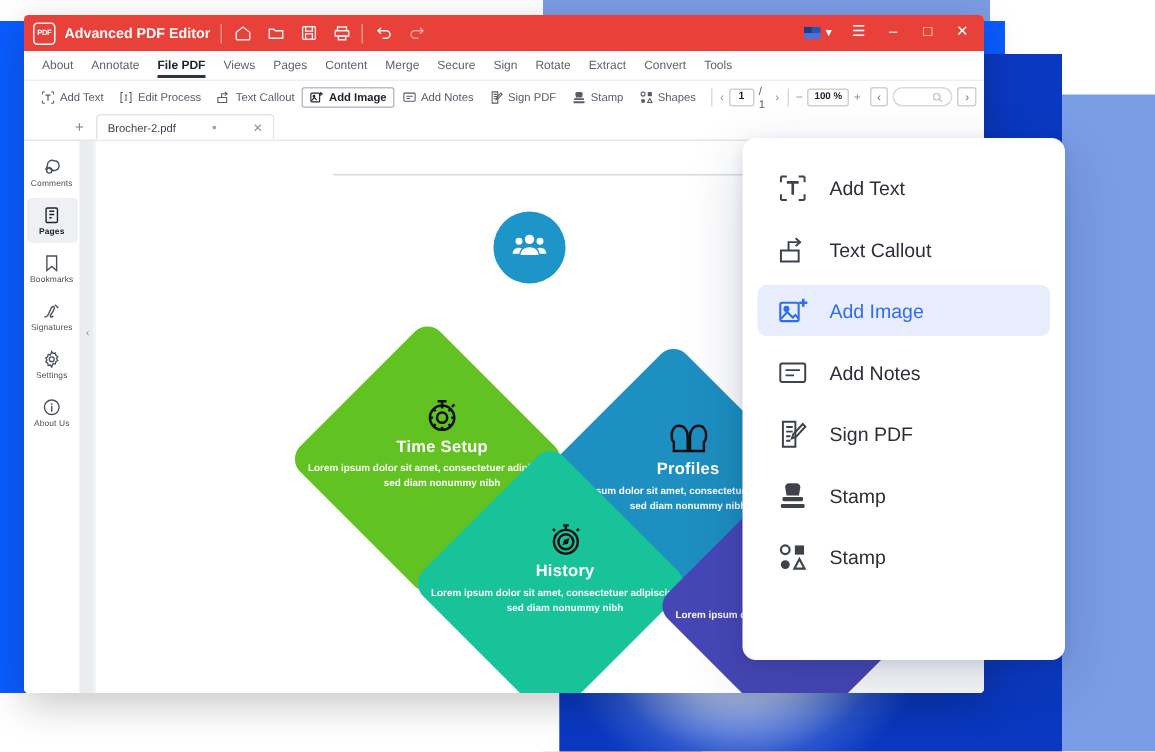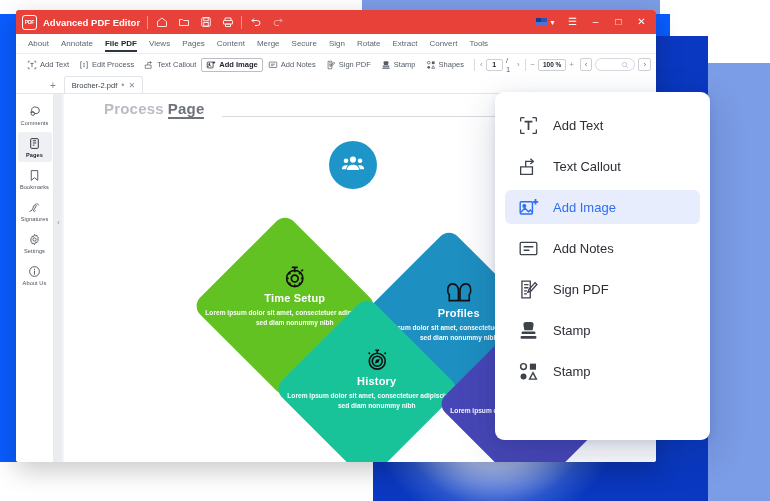--- a/index.html
+++ b/index.html
@@ -132,21 +132,21 @@
   }
   .searchbox svg { display: block; opacity: .55; }
 
   
   .tabsrow {
     flex: 0 0 19px; display: flex; align-items: flex-end;
     border-bottom: 1px solid #e4e7ec; background: #fff; padding-left: 26px;
   }
   .tab-plus { font-size: 10px; color: #7d838d; padding: 0 8px 2px 8px; }
   .doc-tab {
-    display: flex; align-items: center; gap: 4px;
+    display: flex; align-items: center; gap: 24px;
     border: 1px solid #e0e3e9; border-bottom: none; border-radius: 3px 3px 0 0;
     height: 17px; padding: 0 7px; font-size: 7.5px; color: #3d434d; background:#fff;
   }
   .dot { font-size: 9px; color: #9aa0aa; line-height: 0; }
   .tab-x { font-size: 8px; color: #8b9199; }
 
   
   .appbody { flex: 1 1 auto; display: flex; min-height: 0; position: relative; }
   .leftrail {
     flex: 0 0 38px; background: #fff; border-right: 1px solid #e8eaee;
@@ -498,24 +498,20 @@
           <span class="rail-label">About Us</span>
         </div>
       </div>
 
       <div class="docarea">
         <div class="doc-lgutter"></div>
         <div class="collapse-handle">‹</div>
 
         <div class="page">
 
-          <div class="doc-head">
-            <span class="t1">Process</span>
-            <span class="t2">Page</span>
-          </div>
           <div class="head-rule"></div>
 
           <div class="canvas">
 
             <div class="circle" style="left:265px;top:13px;background:#1d95c9">
               <span>
                 <svg width="24" height="24" viewBox="0 0 24 24" fill="#fff">
                     <circle cx="12" cy="8.6" r="3.1"></circle>
                     <path d="M6 19c0-3.3 2.7-5.2 6-5.2S18 15.7 18 19z"></path>
                     <circle cx="5" cy="9.8" r="2.3"></circle>

